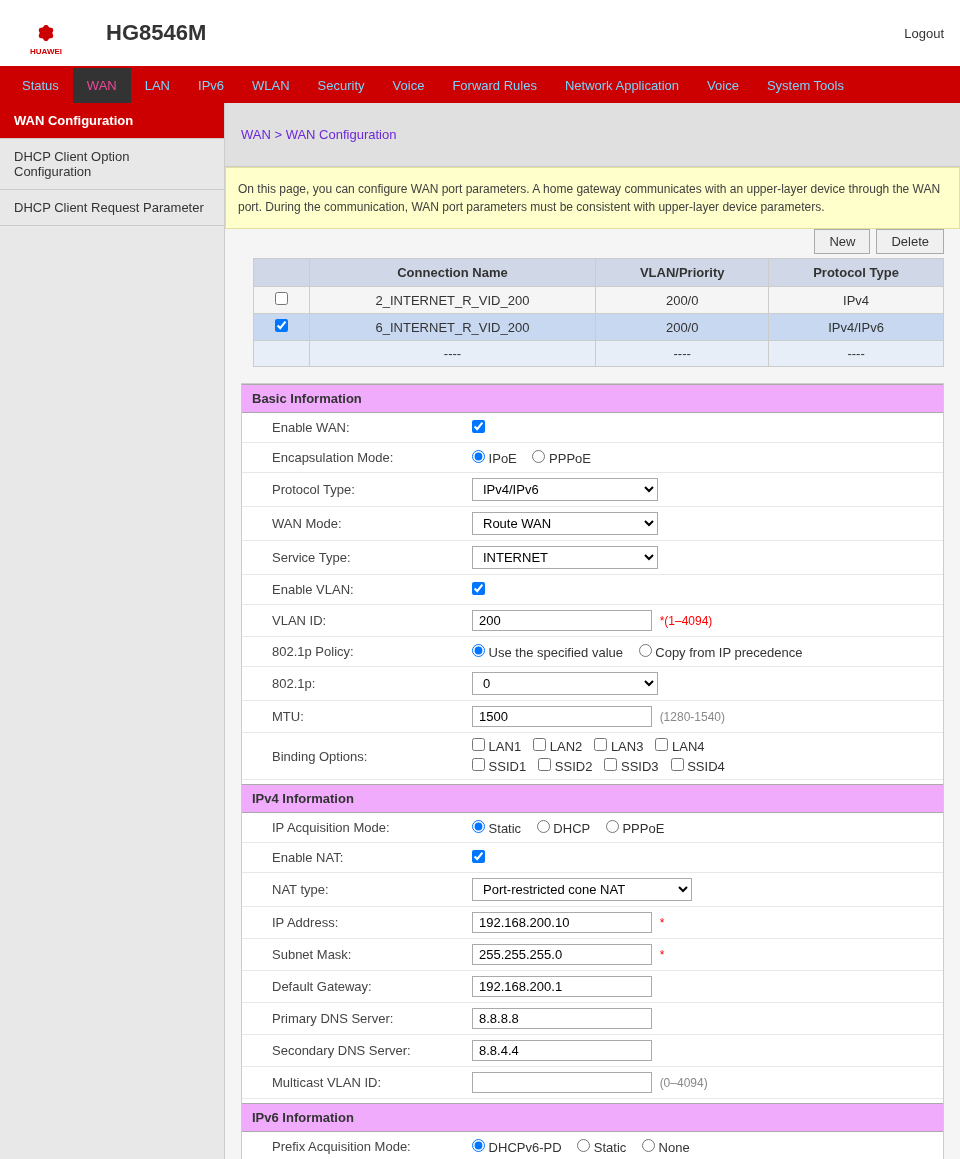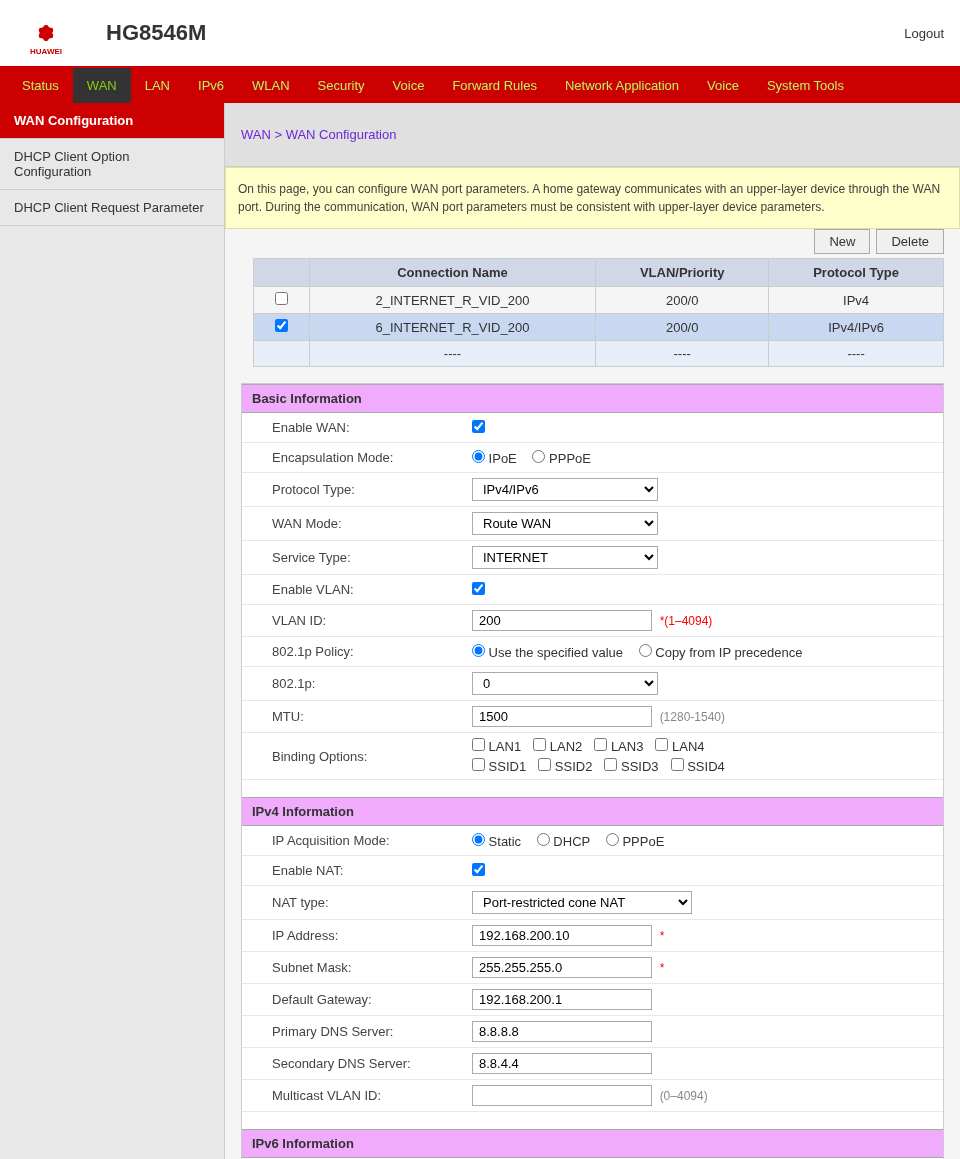--- a/index.html
+++ b/index.html
@@ -7,22 +7,22 @@
 
     
     .header { background: white; display: flex; align-items: center; padding: 8px 16px; border-bottom: 2px solid #c00; }
     .logo-area { display: flex; align-items: center; margin-right: 20px; }
     .logo-svg { width: 60px; height: 50px; }
     .device-name { font-size: 22px; font-weight: bold; color: #333; margin-left: 10px; text-align: right; }
     .logout-btn { margin-left: auto; background: none; border: none; color: #333; cursor: pointer; font-size: 13px; }
 
     
     .nav { background: #c00; display: flex; align-items: center; padding: 0 8px; }
-    .nav-item { color: #bef264; padding: 10px 14px; cursor: pointer; font-size: 13px; text-decoration: none; display: inline-block; }
-    .nav-item.active { background: #333; color: #84cc16; }
+    .nav-item { color: #7dd3fc; padding: 10px 14px; cursor: pointer; font-size: 13px; text-decoration: none; display: inline-block; }
+    .nav-item.active { background: #333; color: #ec4899; }
 
     
     .main-layout { display: flex; min-height: 900px; }
 
     
     .sidebar { width: 225px; background: #e8e8e8; border-right: 1px solid #ccc; }
     .sidebar-item { padding: 10px 14px; cursor: pointer; border-bottom: 1px solid #ccc; font-size: 13px; }
     .sidebar-item.active { background: #c00; color: white; font-weight: bold; }
 
     
@@ -41,21 +41,21 @@
 
     table.wan-table { width: 100%; border-collapse: collapse; border: 1px solid #ccc; }
     table.wan-table th { background: #d0d8e8; padding: 6px 10px; border: 1px solid #ccc; font-size: 13px; font-weight: bold; }
     table.wan-table td { padding: 5px 10px; border: 1px solid #ccc; font-size: 13px; text-align: center; }
     table.wan-table tr.selected-row { background: #c8d8f0; }
     table.wan-table tr.placeholder-row { background: #e8eef8; }
     table.wan-table input[type=checkbox] { cursor: pointer; }
 
     
     .section-title { background: #f0abfc; padding: 6px 10px; font-weight: bold; font-size: 13px; border-top: 1px solid #aaa; border-bottom: 1px solid #aaa; }
-    .form-table { width: 100%; border-collapse: collapse; margin-bottom: 17px; }
+    .form-table { width: 100%; border-collapse: collapse; margin-bottom: 4px; }
     .form-table tr { border-bottom: 1px solid #e8e8e8; }
     .form-table td.label-cell { width: 220px; padding: 7px 10px 7px 30px; color: #444; font-size: 13px; vertical-align: middle; }
     .form-table td.value-cell { padding: 5px 10px; vertical-align: middle; }
 
     input[type=text], select {
       font-size: 13px; border: 1px solid #aaa; padding: 2px 6px; background: white;
     }
     input[type=text] { width: 180px; }
     select { width: 186px; }
 

